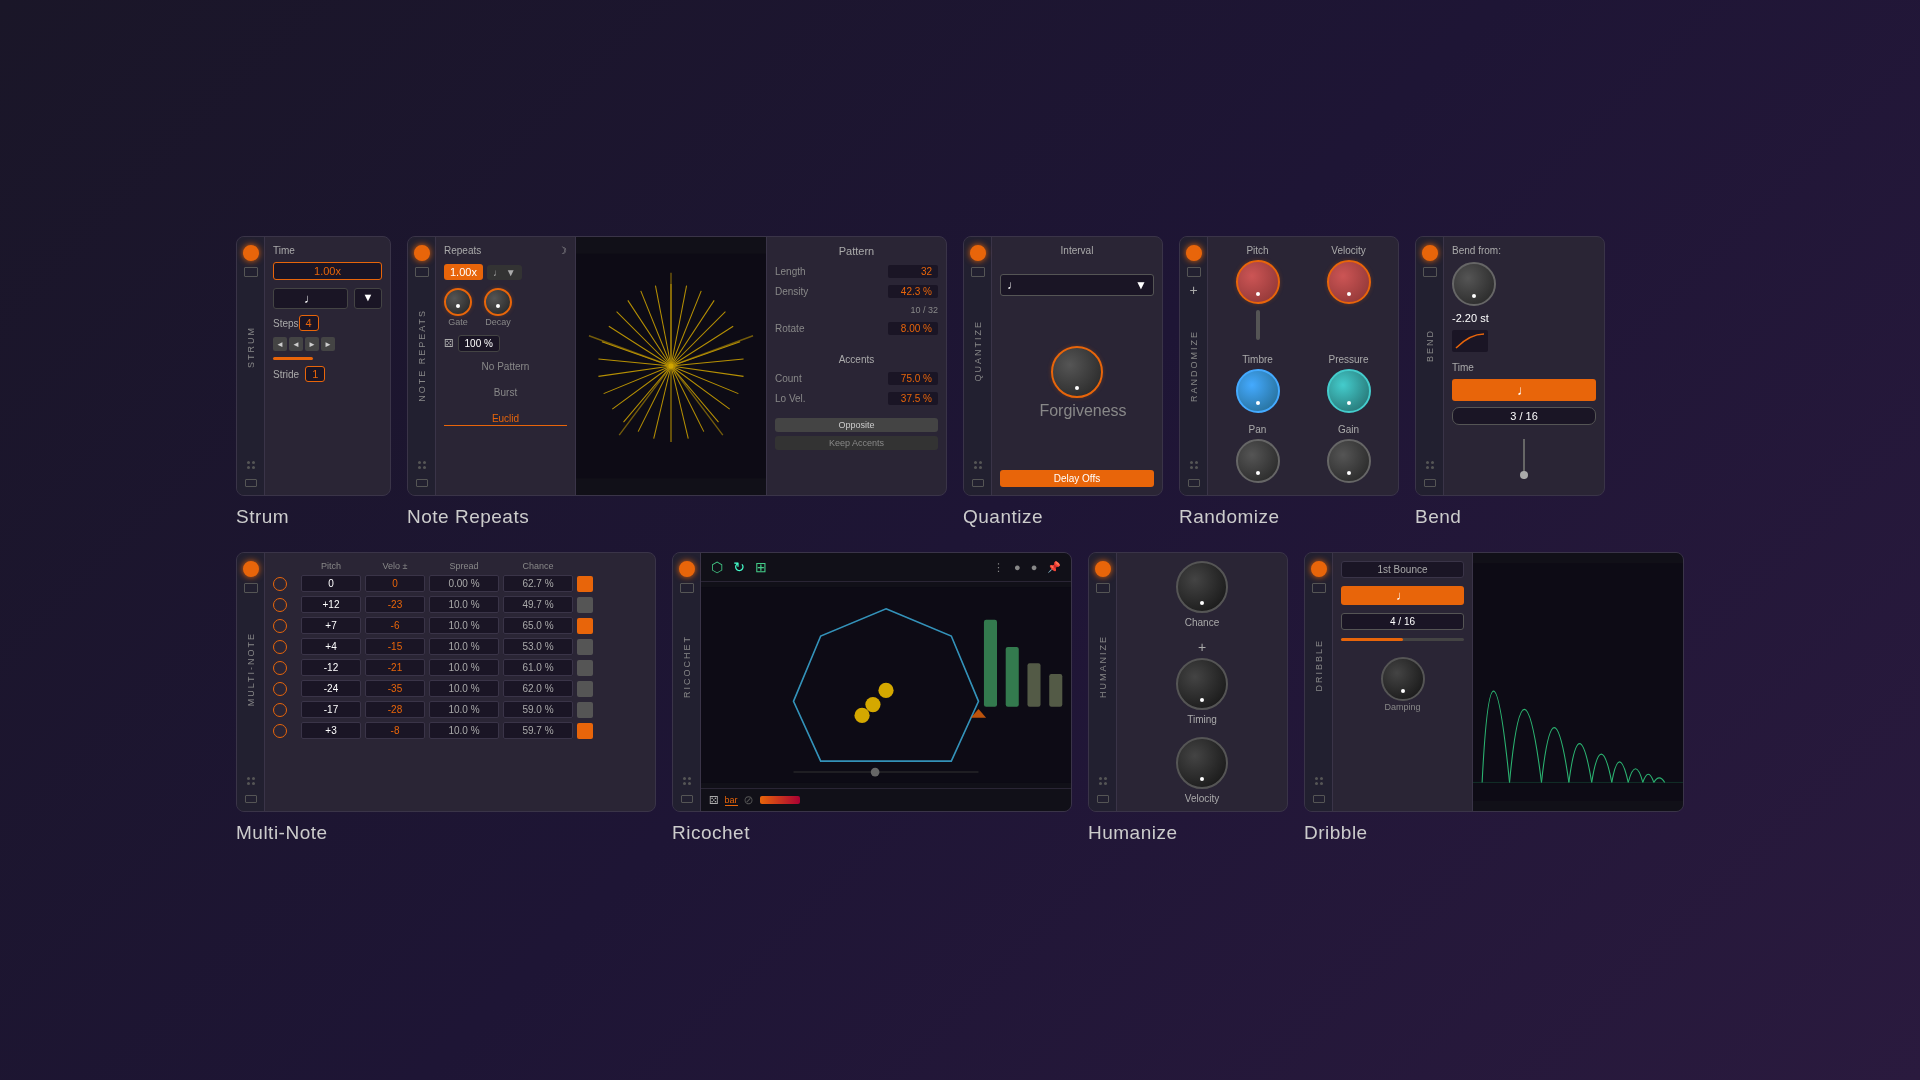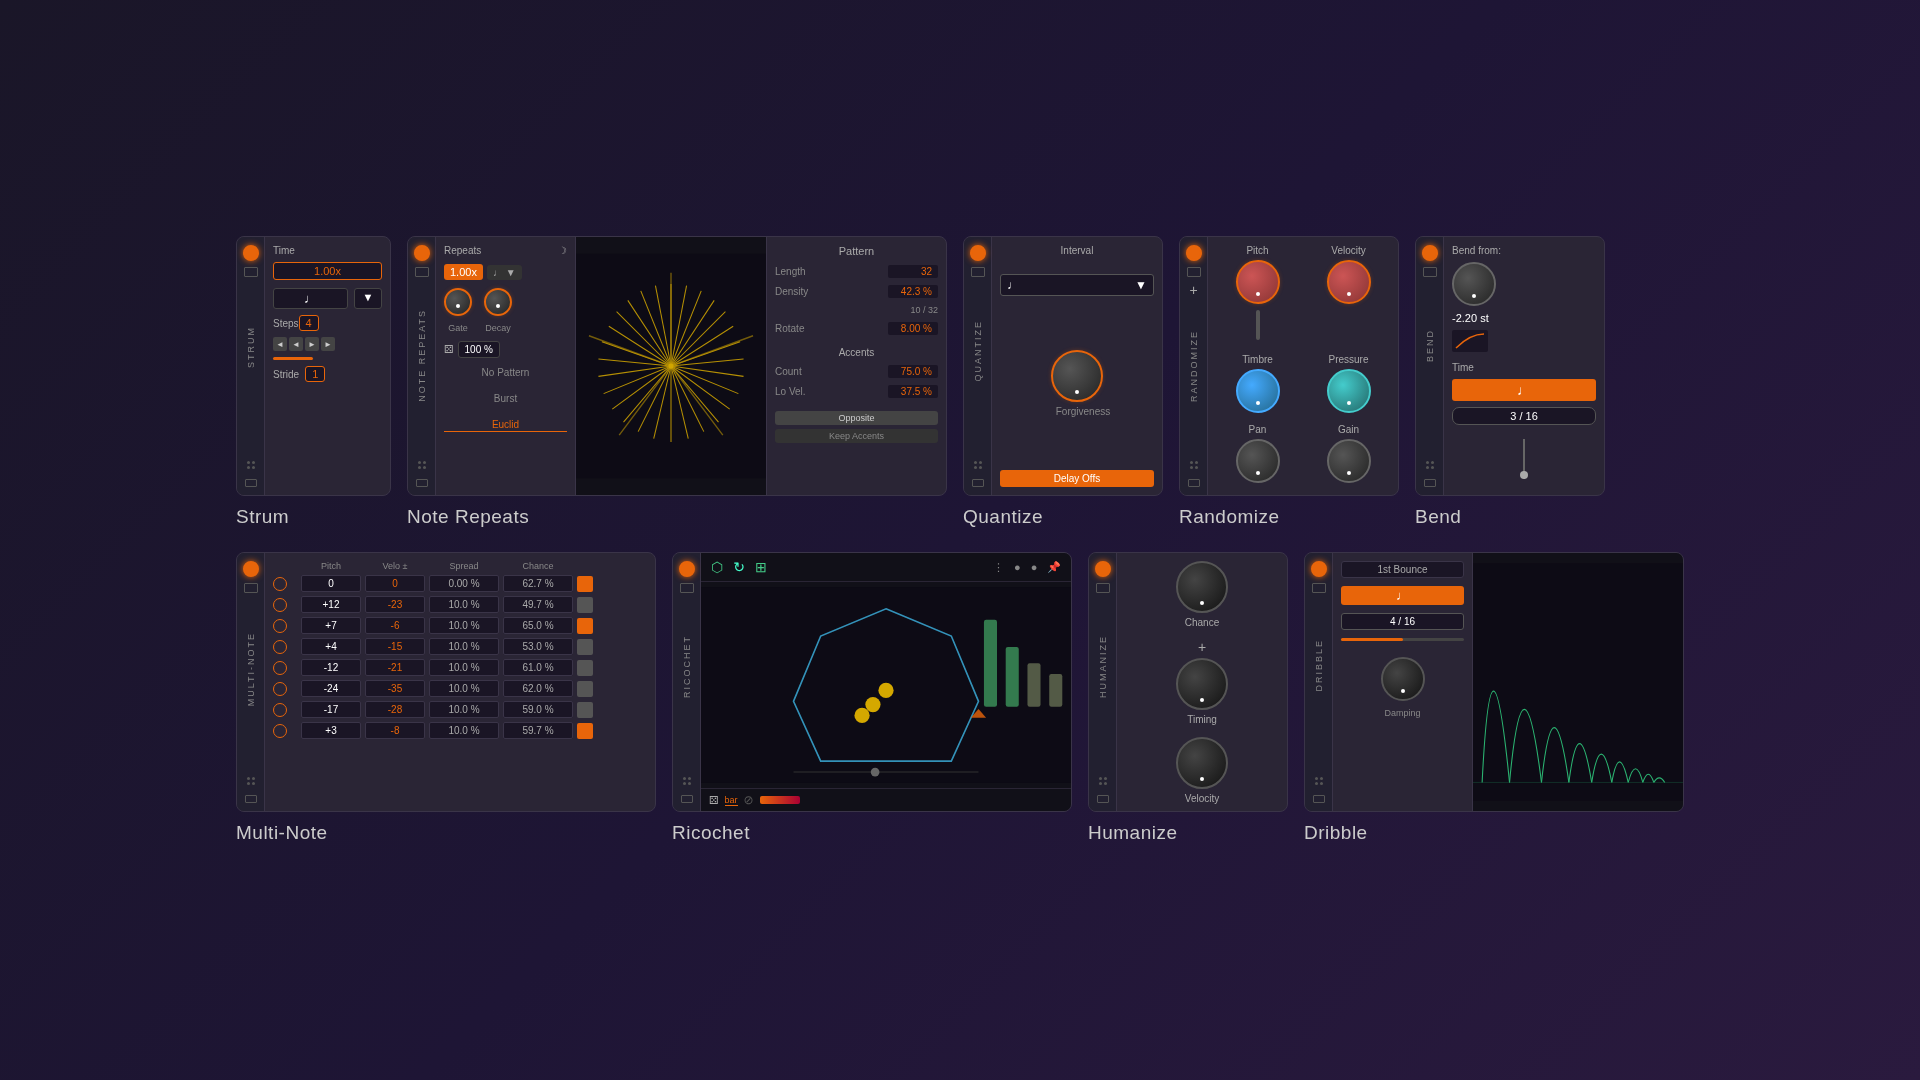--- a/index.html
+++ b/index.html
@@ -268,21 +268,21 @@
     }
     .knob-row {
       display: flex;
       gap: 12px;
       align-items: flex-end;
     }
     .knob-group {
       display: flex;
       flex-direction: column;
       align-items: center;
-      gap: 7px;
+      gap: 1px;
     }
     .knob-label {
       color: #888;
       font-size: 9px;
     }
     .percent-row {
       display: flex;
       align-items: center;
       gap: 4px;
     }
@@ -334,21 +334,21 @@
     .density-sub {
       color: #888;
       font-size: 9px;
       text-align: right;
       margin-bottom: 3px;
     }
     .accents-title {
       color: #aaa;
       font-size: 10px;
       text-align: center;
-      margin: 5px 0 3px;
+      margin: 12px 0 3px;
     }
     .toggle-btn {
       background: #333;
       color: #888;
       font-size: 9px;
       padding: 2px 8px;
       border-radius: 3px;
       text-align: center;
       cursor: pointer;
     }
@@ -958,21 +958,21 @@
         <div class="quantize-content">
           <div class="interval-label">Interval</div>
           <div class="note-select">
             <span>♩</span>
             <span>▼</span>
           </div>
           <div class="forgiveness-group">
             <div class="knob knob-lg orange-ring" style="width:52px;height:52px;">
               <div class="knob-dot"></div>
             </div>
-            <span class="knob-label" style="font-size:10px;padding-left:12px;">Forgiveness</span>
+            <span class="knob-label" style="font-size:16px;padding-left:12px;">Forgiveness</span>
           </div>
           <div class="delay-btn">Delay Offs</div>
         </div>
       </div>
       <div class="section-label module-label">Quantize</div>
     </div>
 
     <div class="module">
       <div class="panel randomize-panel">
         <div class="panel-sidebar">

